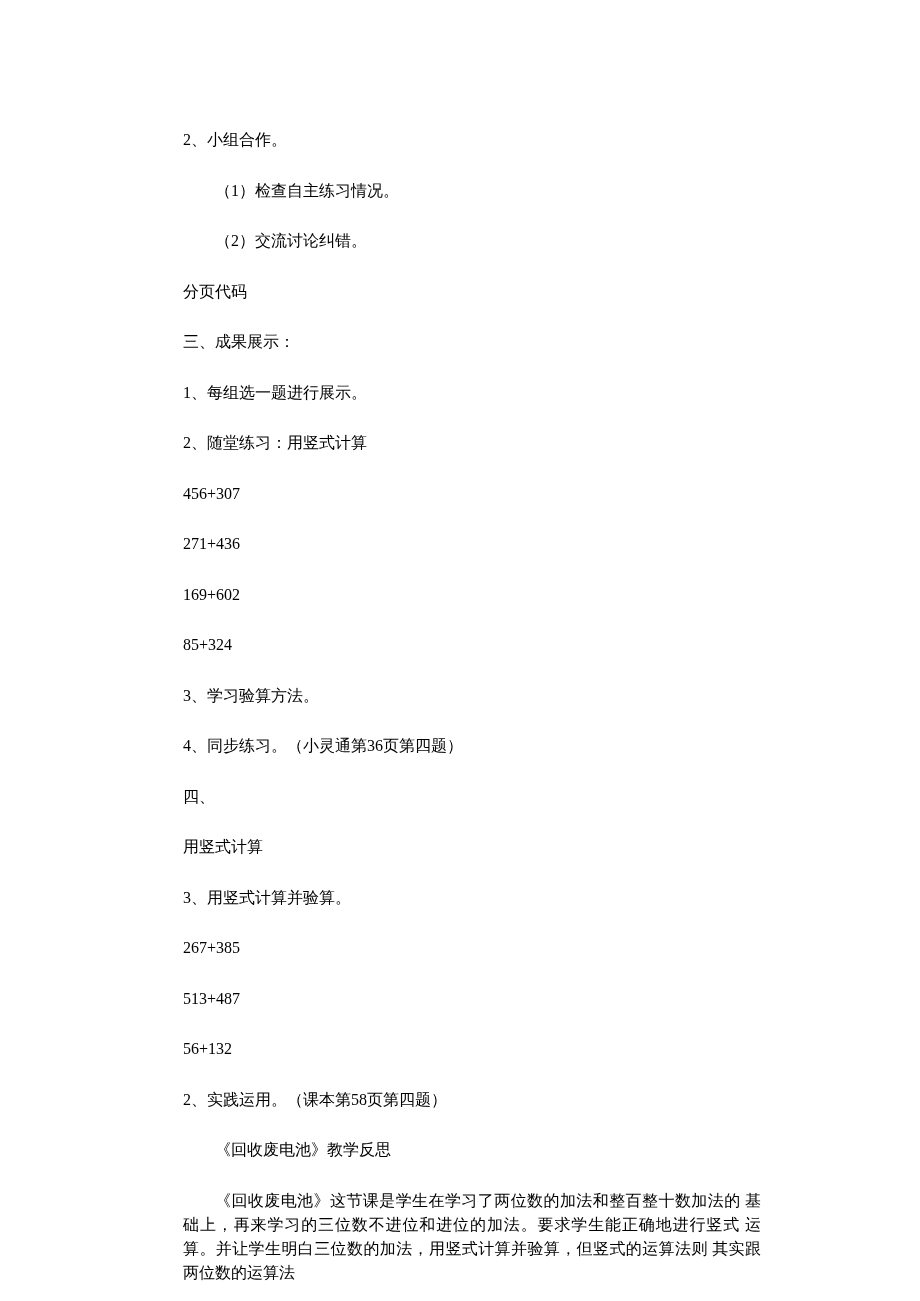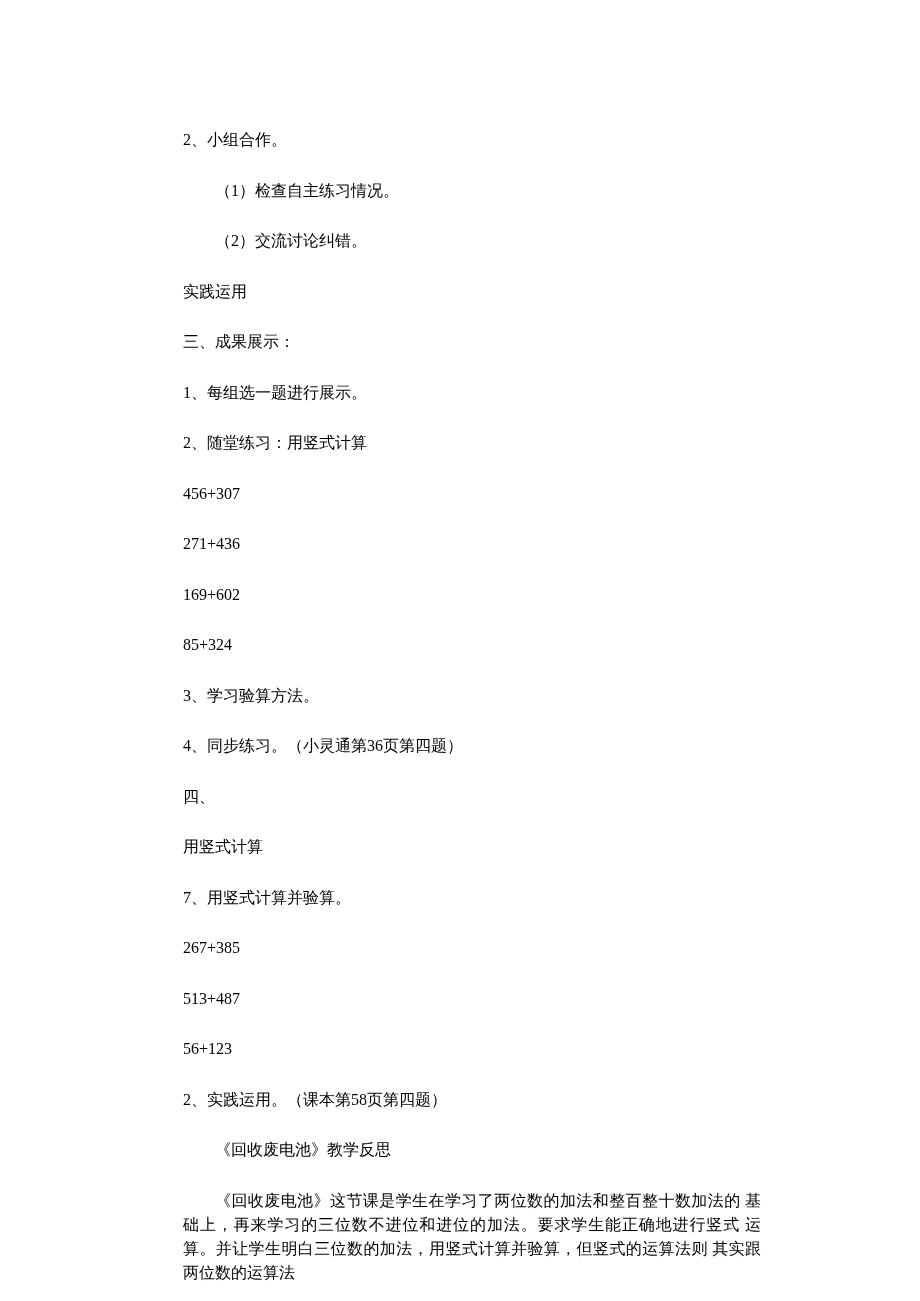--- a/index.html
+++ b/index.html
@@ -27,31 +27,31 @@
     .body-text {
       text-align: justify;
     }
   </style>
 </head>
 <body>
 
 <div class="para">2、小组合作。</div>
 <div class="para indent-1">（1）检查自主练习情况。</div>
 <div class="para indent-1">（2）交流讨论纠错。</div>
-<div class="para">实践运用</div>
+<div class="para">分页代码</div>
 <div class="para">三、成果展示：</div>
 <div class="para">1、每组选一题进行展示。</div>
 <div class="para">2、随堂练习：用竖式计算</div>
 <div class="para">456+307</div>
 <div class="para">271+436</div>
 <div class="para">169+602</div>
 <div class="para">85+324</div>
 <div class="para">3、学习验算方法。</div>
 <div class="para">4、同步练习。（小灵通第36页第四题）</div>
 <div class="para">四、</div>
 <div class="para">用竖式计算</div>
-<div class="para">7、用竖式计算并验算。</div>
+<div class="para">3、用竖式计算并验算。</div>
 <div class="para">267+385</div>
 <div class="para">513+487</div>
-<div class="para">56+123</div>
+<div class="para">56+132</div>
 <div class="para">2、实践运用。（课本第58页第四题）</div>
 <div class="para indent-1">《回收废电池》教学反思</div>
 <div class="para indent-1 body-text">《回收废电池》这节课是学生在学习了两位数的加法和整百整十数加法的  基础上，再来学习的三位数不进位和进位的加法。要求学生能正确地进行竖式  运算。并让学生明白三位数的加法，用竖式计算并验算，但竖式的运算法则  其实跟两位数的运算法</div>
 
 </body></html>

